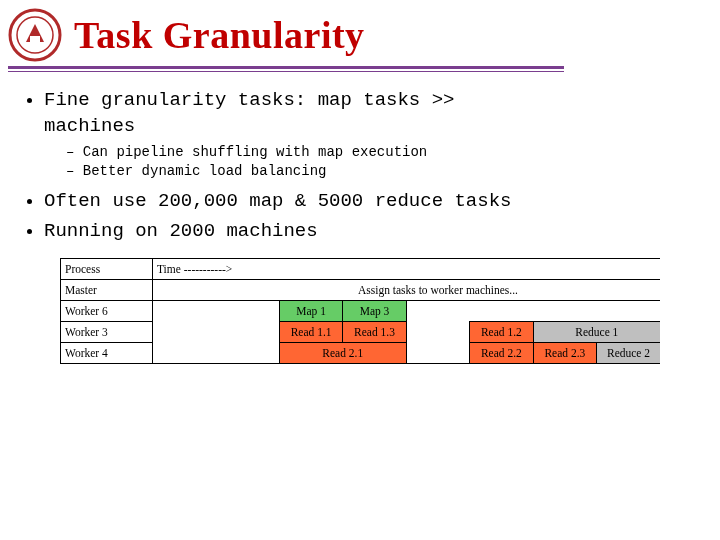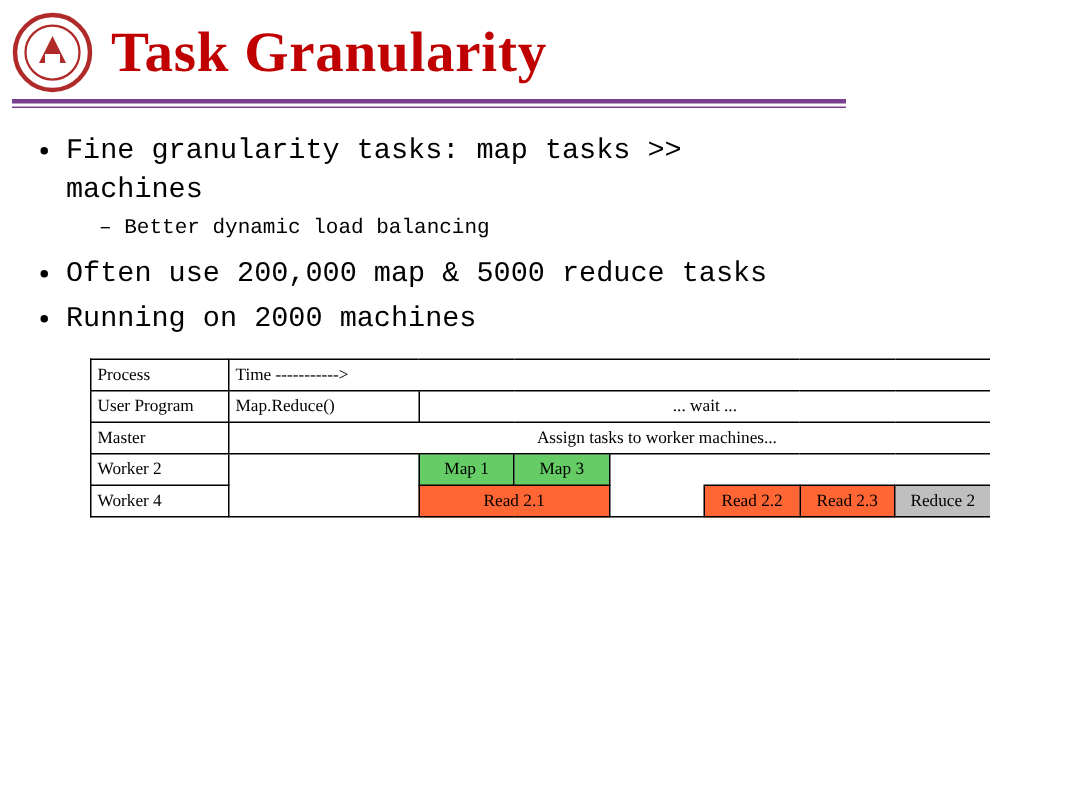--- a/index.html
+++ b/index.html
@@ -122,20 +122,21 @@
   <span class="title">Task Granularity</span>
 </div>
 <hr class="hr1">
 <hr class="hr2">
 
 <div class="body">
   <ul class="top">
     <li>
       <span>Fine granularity tasks:   map tasks &gt;&gt; machines</span>
       <ul class="sub">
+        <li>Can pipeline shuffling with map execution</li>
         <li>Better dynamic load balancing</li>
       </ul>
     </li>
     <li>Often use 200,000 map  &amp;  5000 reduce tasks</li>
     <li>Running on 2000 machines</li>
   </ul>
 </div>
 
 <div class="table-wrap">
 <table class="sched">
@@ -150,41 +151,45 @@
     <col style="width:60px">
           <col style="width:60px">
   </colgroup>
 
   <tbody>
           <tr>
     <td class="lbl">Process</td>
     <td class="cell right-open" colspan="8" style="text-align:left;padding-left:4px">Time -----------&gt;</td>
   </tr>
 
-  <tr>
-    <td class="lbl">User Program</td>
-    <td class="cell" colspan="2" style="text-align:left;padding-left:4px">Map.Reduce()</td>
-    <td class="cell right-open" colspan="6">... wait ...</td>
-  </tr>
 
   <tr>
     <td class="lbl">Master</td>
     <td class="cell noborder-r"></td>
     <td class="cell right-open noborder-l" colspan="7">Assign tasks to worker machines...</td>
   </tr>
 
   <tr>
-    <td class="lbl">Worker 2</td>
+    <td class="lbl">Worker 6</td>
     <td class="cell noborder-r noborder-b" colspan="2"></td>
     <td class="cell green">Map 1</td>
     <td class="cell green">Map 3</td>
     <td class="noborder" colspan="4"></td>
   </tr>
 
 
+  <tr>
+    <td class="lbl">Worker 3</td>
+    <td class="cell noborder-r noborder-t noborder-b" colspan="2"></td>
+    <td class="cell orange">Read 1.1</td>
+    <td class="cell orange">Read 1.3</td>
+    <td class="noborder-t noborder-l noborder-b"></td>
+    <td class="cell orange">Read 1.2</td>
+    <td class="cell gray right-open" colspan="2">Reduce 1</td>
+  </tr>
 
   <tr>
     <td class="lbl">Worker 4</td>
     <td class="cell noborder-r noborder-t" colspan="2"></td>
     <td class="cell orange" colspan="2">Read 2.1</td>
     <td class="noborder-t noborder-l"></td>
     <td class="cell orange">Read 2.2</td>
     <td class="cell orange">Read 2.3</td>
     <td class="cell gray right-open">Reduce 2</td>
   </tr>

